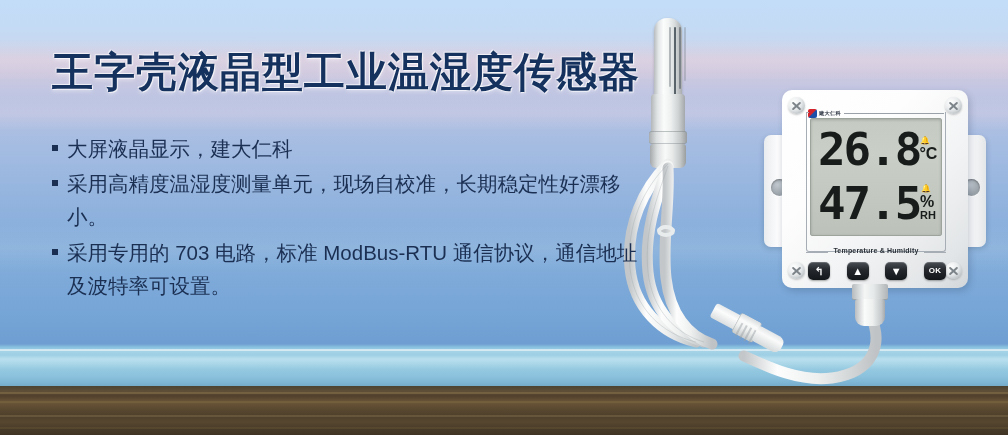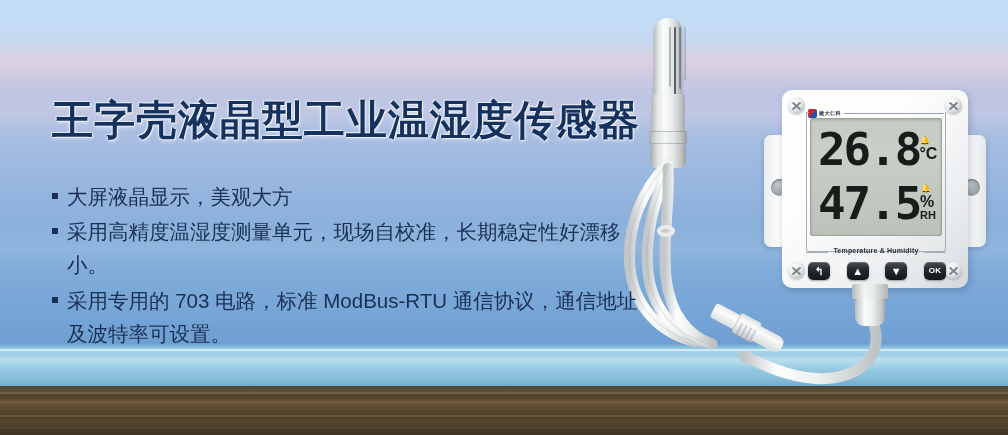--- a/index.html
+++ b/index.html
@@ -81,21 +81,20 @@
   }
   .es1 { top: 392px; }
   .es2 { top: 401px; background: rgba(140,118,74,.30); }
   .es3 { top: 415px; background: rgba(188,166,112,.22); }
   .es4 { top: 427px; background: rgba(120,100,62,.28); }
 
   
   .text-block {
     position: absolute; left: 52px; top: 50px; width: 600px;
     z-index: 6;
-    margin-top: 48px;
   }
   .title {
     font-size: 41px;
     font-weight: bold;
     color: #15315e;
     letter-spacing: 1px;
     line-height: 1.12;
     text-shadow:
        0 0 2px rgba(255,255,255,.85),
        1px 1px 0 rgba(255,255,255,.6),
@@ -368,21 +367,21 @@
   <div class="earth-streak es2"></div>
   <div class="earth-streak es3"></div>
   <div class="earth-streak es4"></div>
 
   <div class="text-block">
     <div class="title">王字壳液晶型工业温湿度传感器</div>
 
     <ul class="bullets">
       <li class="bullet">
         <span class="bullet-marker"></span>
-        <span class="bullet-text">大屏液晶显示，美观大方</span>
+        <span class="bullet-text">大屏液晶显示，建大仁科</span>
       </li>
       <li class="bullet">
         <span class="bullet-marker"></span>
         <span class="bullet-text">采用高精度温湿度测量单元，现场自校准，长期稳定性好漂移小。</span>
       </li>
       <li class="bullet">
         <span class="bullet-marker"></span>
         <span class="bullet-text">采用专用的 703 电路，标准 ModBus-RTU 通信协议，通信地址及波特率可设置。</span>
       </li>
     </ul>

